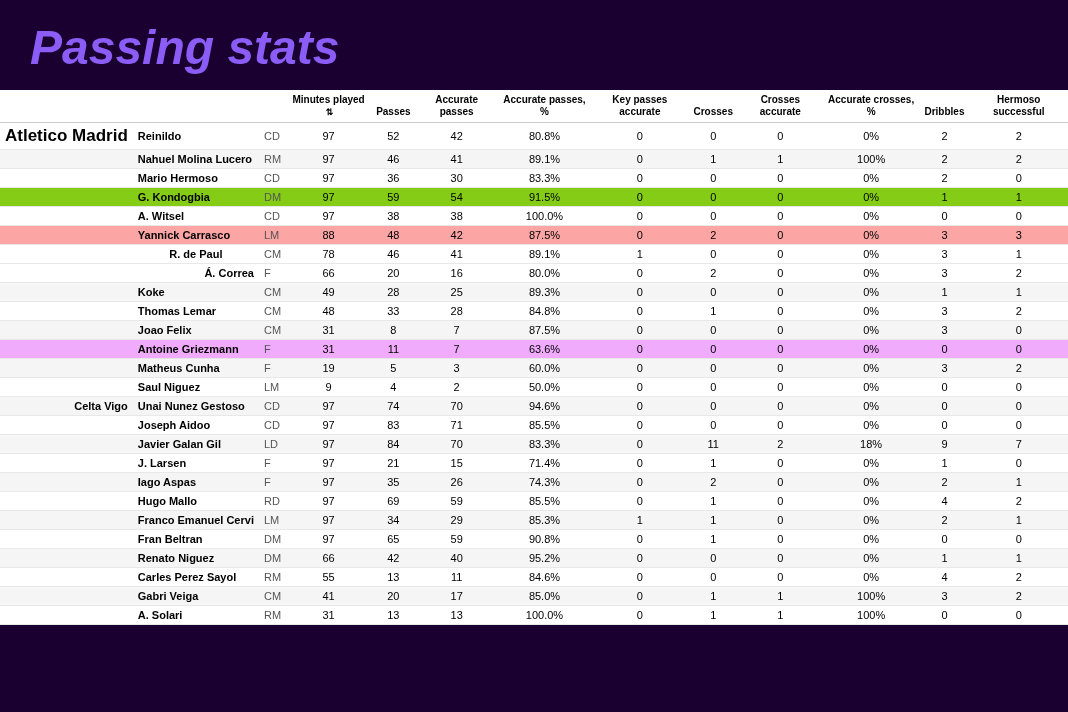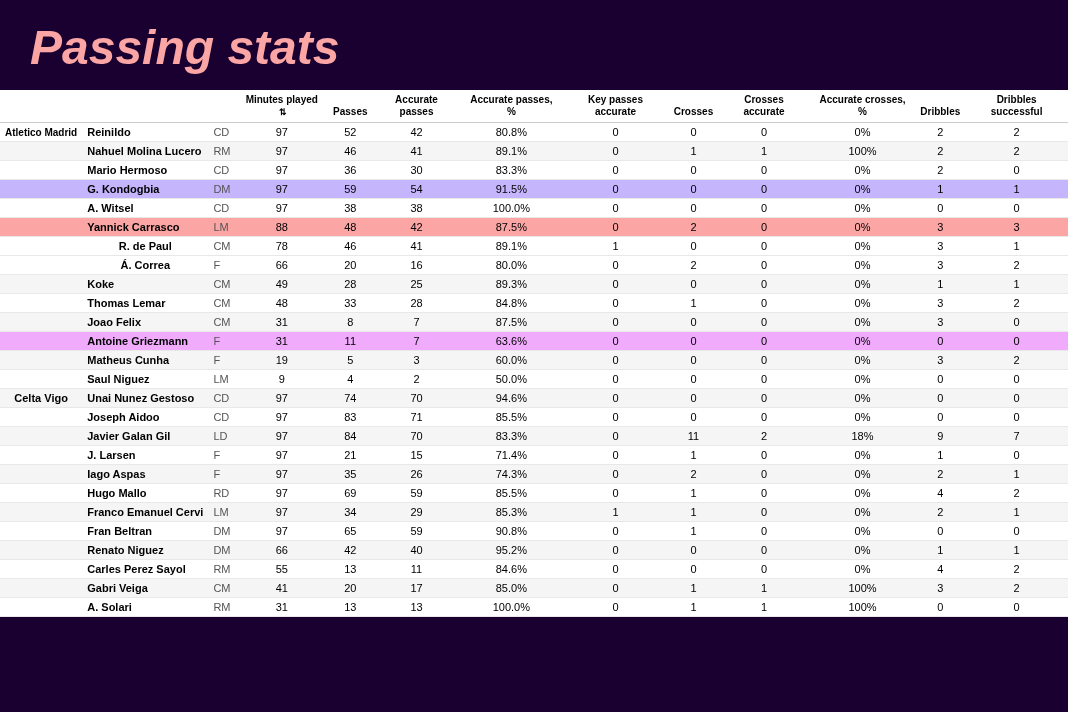--- a/index.html
+++ b/index.html
@@ -8,21 +8,21 @@
       font-family: Arial, sans-serif;
       width: 1068px;
       min-height: 712px;
       color: #000;
     }
     .header {
       background-color: #1a0030;
       padding: 20px 30px 15px 30px;
     }
     .header h1 {
-      color: #fca5a5;
+      color: #8b5cf6;
       font-size: 48px;
       font-weight: 900;
       font-style: italic;
     }
     .table-container {
       background-color: #ffffff;
       margin: 0;
       overflow-x: auto;
     }
     table {
@@ -92,26 +92,26 @@
         <th></th>
         <th>Minutes played <span class="sort-icon">⇅</span></th>
         <th>Passes</th>
         <th>Accurate passes</th>
         <th>Accurate passes, %</th>
         <th>Key passes accurate</th>
         <th>Crosses</th>
         <th>Crosses accurate</th>
         <th>Accurate crosses, %</th>
         <th>Dribbles</th>
-        <th>Dribbles successful</th>
+        <th>Hermoso successful</th>
       </tr>
     </thead>
     <tbody id="table-body">
     <tr style="background-color: rgb(255, 255, 255);">
-          <td style="font-weight: bold; white-space: nowrap; text-align: left; font-size: 10px;">Atletico Madrid</td>
+          <td style="font-weight: bold; white-space: nowrap; text-align: left; font-size: 17px;">Atletico Madrid</td>
           <td style="text-align: left; font-weight: bold; white-space: nowrap;">Reinildo</td>
           <td style="text-align: left; color: rgb(85, 85, 85);">CD</td>
           <td>97</td>
           <td>52</td>
           <td>42</td>
           <td>80.8%</td>
           <td>0</td>
           <td>0</td>
           <td>0</td>
           <td>0%</td>
@@ -141,21 +141,21 @@
           <td>36</td>
           <td>30</td>
           <td>83.3%</td>
           <td>0</td>
           <td>0</td>
           <td>0</td>
           <td>0%</td>
           <td>2</td>
           <td>0</td>
         </tr>
-        <tr style="background-color: #c4b5fd;">
+        <tr style="background-color: #84cc16;">
           <td style="font-weight: bold; white-space: nowrap; text-align: left; font-size: 11px;"></td>
           <td style="text-align: left; font-weight: bold; white-space: nowrap;">G. Kondogbia</td>
           <td style="text-align: left; color: rgb(85, 85, 85);">DM</td>
           <td>97</td>
           <td>59</td>
           <td>54</td>
           <td>91.5%</td>
           <td>0</td>
           <td>0</td>
           <td>0</td>
@@ -203,21 +203,21 @@
           <td>89.1%</td>
           <td>1</td>
           <td>0</td>
           <td>0</td>
           <td>0%</td>
           <td>3</td>
           <td>1</td>
         </tr>
         <tr style="background-color: rgb(255, 255, 255);">
           <td style="font-weight: bold; white-space: nowrap; text-align: left; font-size: 11px;"></td>
-          <td style="text-align: center; font-weight: bold; white-space: nowrap;">Á. Correa</td>
+          <td style="text-align: right; font-weight: bold; white-space: nowrap;">Á. Correa</td>
           <td style="text-align: left; color: rgb(85, 85, 85);">F</td>
           <td>66</td>
           <td>20</td>
           <td>16</td>
           <td>80.0%</td>
           <td>0</td>
           <td>2</td>
           <td>0</td>
           <td>0%</td>
           <td>3</td>
@@ -307,21 +307,21 @@
           <td>2</td>
           <td>50.0%</td>
           <td>0</td>
           <td>0</td>
           <td>0</td>
           <td>0%</td>
           <td>0</td>
           <td>0</td>
         </tr>
         <tr style="background-color: rgb(245, 245, 245);">
-          <td style="font-weight: bold; white-space: nowrap; text-align: center; font-size: 11px; margin-left: 39px;">Celta Vigo</td>
+          <td style="font-weight: bold; white-space: nowrap; text-align: right; font-size: 11px; margin-left: 39px;">Celta Vigo</td>
           <td style="text-align: left; font-weight: bold; white-space: nowrap;">Unai Nunez Gestoso</td>
           <td style="text-align: left; color: rgb(85, 85, 85);">CD</td>
           <td>97</td>
           <td>74</td>
           <td>70</td>
           <td>94.6%</td>
           <td>0</td>
           <td>0</td>
           <td>0</td>
           <td>0%</td>

